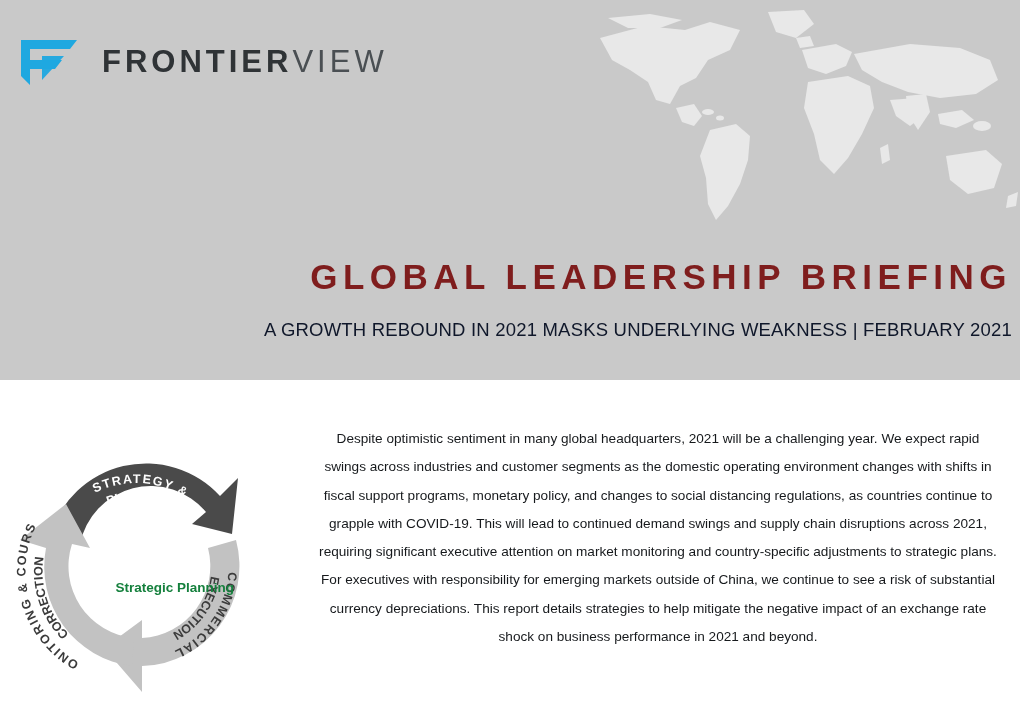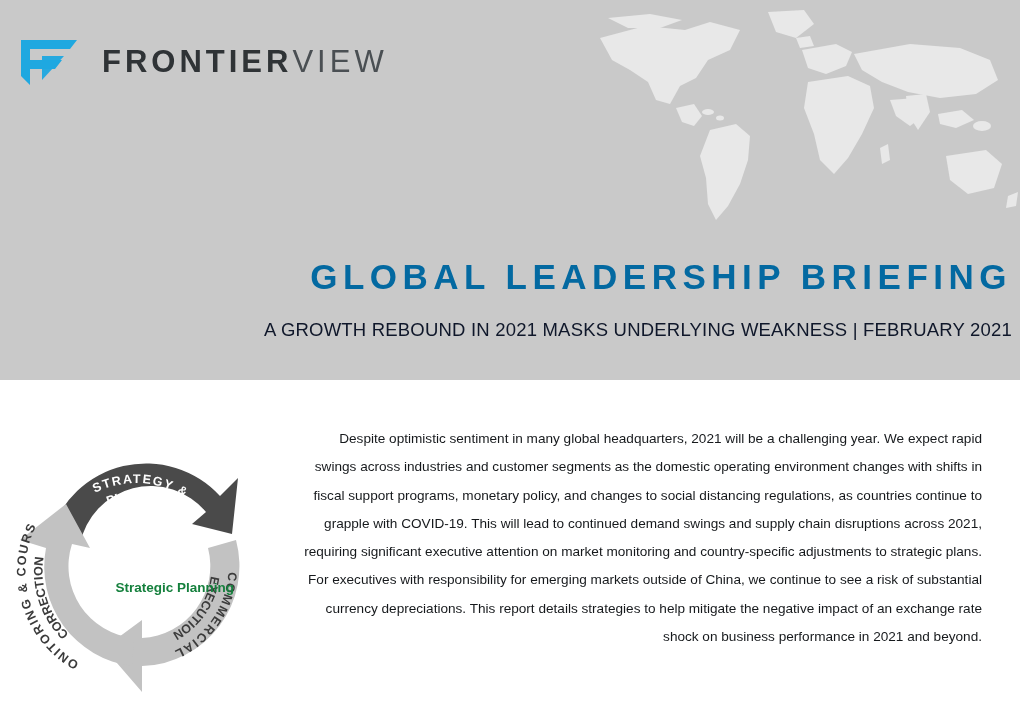--- a/index.html
+++ b/index.html
@@ -63,21 +63,21 @@
     position: absolute;
     right: 8px;
     top: 258px;
     text-align: right;
     width: 1000px;
   }
   .main-title {
     font-size: 35px;
     font-weight: bold;
     letter-spacing: 5.5px;
-    color: #0369a1;
+    color: #7f1d1d;
     line-height: 1.1;
     white-space: nowrap;
   }
   .sub-title {
     margin-top: 22px;
     font-size: 18.5px;
     color: #0f172a;
     letter-spacing: 0.2px;
     white-space: nowrap;
   }
@@ -105,27 +105,27 @@
     top: 172px;
     width: 180px;
     text-align: right;
     font-size: 13.5px;
     font-weight: bold;
     color: #15803d;
   }
 
   .paragraph {
     position: absolute;
-    left: 302px;
+    left: 318px;
     top: 45px;
     width: 680px;
     font-size: 13.6px;
     line-height: 2.08;
     color: #16191c;
-    text-align: right;
+    text-align: center;
   }
 
   .seg-label {
     font-size: 12.5px;
     font-weight: bold;
     letter-spacing: 1.6px;
     fill: #ffffff;
   }
   .seg-label-dark {
     font-size: 12.5px;

